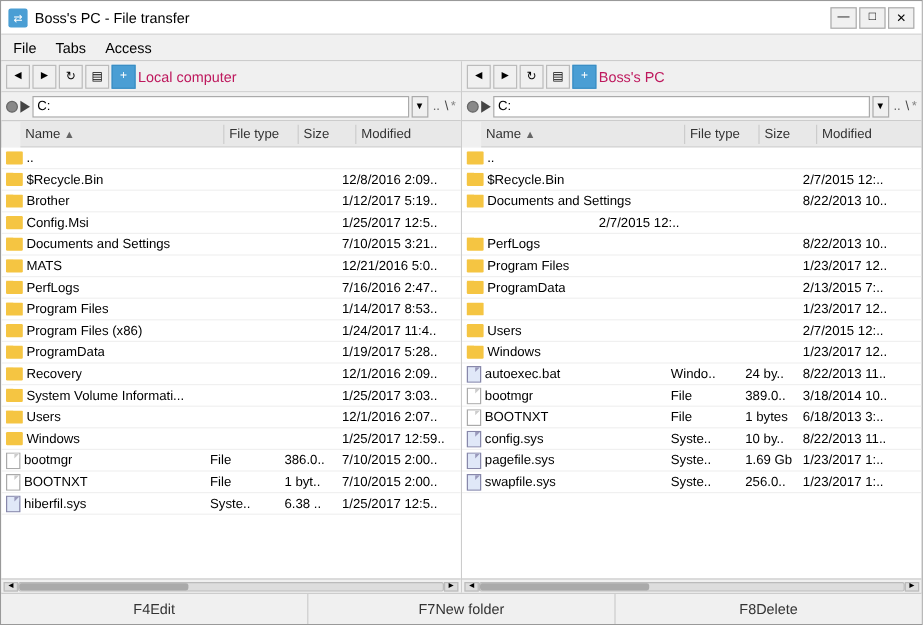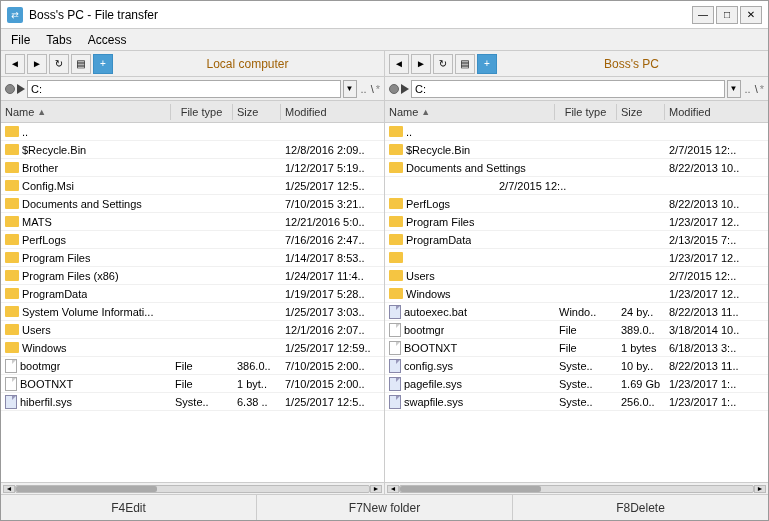--- a/index.html
+++ b/index.html
@@ -100,24 +100,24 @@
       background: #f0f0f0;
       border: 1px solid #bbb;
       display: flex;
       align-items: center;
       justify-content: center;
       font-size: 10px;
       cursor: pointer;
     }
     .panel-title {
       flex: 1;
-      text-align: center;
+      text-align: left;
       font-size: 12px;
       font-weight: 500;
-      color: #a16207;
+      color: #be185d;
     }
     .address-bar {
       display: flex;
       align-items: center;
       padding: 2px 4px;
       background: #f0f0f0;
       border-bottom: 1px solid #ccc;
       height: 24px;
       gap: 2px;
     }
@@ -155,37 +155,38 @@
     }
     .addr-sep { color: #666; font-size: 11px; margin: 0 2px; }
     .addr-dots { font-size: 11px; color: #444; cursor: pointer; }
     .addr-star { font-size: 11px; color: #888; }
     .file-list-header {
       display: flex;
       background: #e8e8e8;
       border-bottom: 1px solid #ccc;
       height: 22px;
       align-items: center;
+      margin-left: 16px;
     }
     .col-header {
       padding: 2px 4px;
       font-size: 11px;
       font-weight: 500;
       color: #333;
       border-right: 1px solid #ccc;
       cursor: pointer;
       display: flex;
       align-items: center;
       gap: 3px;
       white-space: nowrap;
       overflow: hidden;
     }
     .col-header:last-child { border-right: none; }
     .col-name { flex: 0 0 170px; min-width: 0; }
-    .col-filetype { flex: 0 0 62px; min-width: 0; justify-content: center; }
+    .col-filetype { flex: 0 0 62px; min-width: 0; }
     .col-size { flex: 0 0 48px; min-width: 0; }
     .col-modified { flex: 1; min-width: 0; }
     .sort-arrow { font-size: 9px; color: #666; }
     .file-list-body {
       flex: 1;
       overflow-y: auto;
       overflow-x: hidden;
       background: white;
     }
     .file-row {
@@ -468,20 +469,29 @@
         <div class="folder-icon"></div>
         <span style="overflow:hidden;text-overflow:ellipsis;white-space:nowrap;">ProgramData</span>
       </div>
       <div class="file-cell cell-filetype"></div>
       <div class="file-cell cell-size"></div>
       <div class="file-cell cell-modified">1/19/2017 5:28..</div>
     </div>
           <div class="file-row">
       <div class="file-cell cell-name">
         <div class="folder-icon"></div>
+        <span style="overflow:hidden;text-overflow:ellipsis;white-space:nowrap;">Recovery</span>
+      </div>
+      <div class="file-cell cell-filetype"></div>
+      <div class="file-cell cell-size"></div>
+      <div class="file-cell cell-modified">12/1/2016 2:09..</div>
+    </div>
+          <div class="file-row">
+      <div class="file-cell cell-name">
+        <div class="folder-icon"></div>
         <span style="overflow:hidden;text-overflow:ellipsis;white-space:nowrap;">System Volume Informati...</span>
       </div>
       <div class="file-cell cell-filetype"></div>
       <div class="file-cell cell-size"></div>
       <div class="file-cell cell-modified">1/25/2017 3:03..</div>
     </div>
           <div class="file-row">
       <div class="file-cell cell-name">
         <div class="folder-icon"></div>
         <span style="overflow:hidden;text-overflow:ellipsis;white-space:nowrap;">Users</span>

